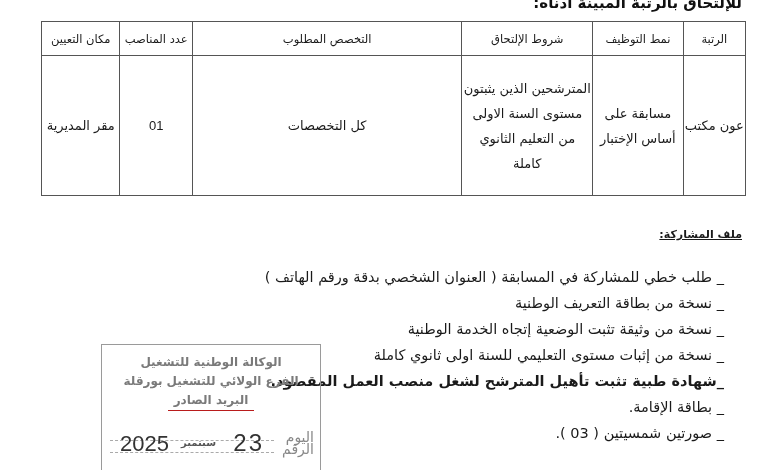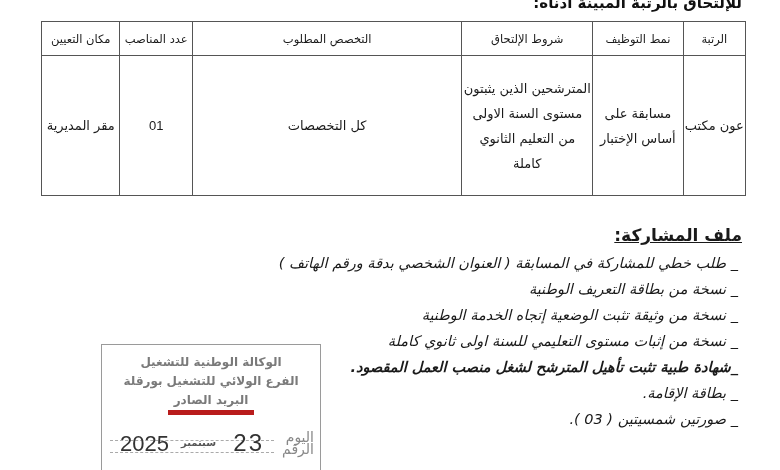--- a/index.html
+++ b/index.html
@@ -31,42 +31,42 @@
   .col-count { width: 72px; }
   .col-place { width: 78px; }
   td.cond { vertical-align: top; padding-top: 2px; font-size: 13px; margin-left: 29px; }
   td.mode { font-size: 13px; line-height: 22px; }
   td.count { font-family: "Liberation Sans", sans-serif; font-size: 13px; }
 
   .section {
     position: absolute; right: 38px; top: 224px; direction: rtl;
   }
   .section-title {
-    font-size: 17px; font-weight: bold; text-decoration: underline;
+    font-size: 11px; font-weight: bold; text-decoration: underline;
     margin: 0 0 4px 0; line-height: 22px;
   }
-  ul.docs { list-style: none; margin: 4px; padding: 0; font-style: italic; }
+  ul.docs { list-style: none; margin: 18px; padding: 0; }
   ul.docs li {
     font-size: 14.5px; line-height: 26px; white-space: nowrap;
     color: #1a1a1a;
   }
   ul.docs li.bold { font-weight: bold; }
 
   .stamp {
     position: absolute; left: 101px; top: 344px;
     width: 218px; height: 128px;
     border: 1.5px solid #9a9a9a;
     direction: rtl; text-align: center;
     color: #6d6d6d;
   }
   .stamp .line {
     font-size: 12px; line-height: 19px; font-weight: bold; color: #7a7a7a;
   }
   .stamp .line1 { margin-top: 8px; }
-  .stamp .line3 { border-bottom: 5px solid #b91c1c; display: inline-block; padding: 0 6px; }
+  .stamp .line3 { border-bottom: 1px solid #b91c1c; display: inline-block; padding: 0 6px; }
   .stamp .date-row {
     position: absolute; left: 8px; right: 6px; top: 86px;
     height: 30px; direction: rtl;
   }
   .stamp .labels {
     position: absolute; right: 0; top: 0; font-size: 14px; line-height: 12px;
     color: #888; text-align: right;
   }
   .stamp .day {
     position: absolute; right: 50px; top: -2px;

